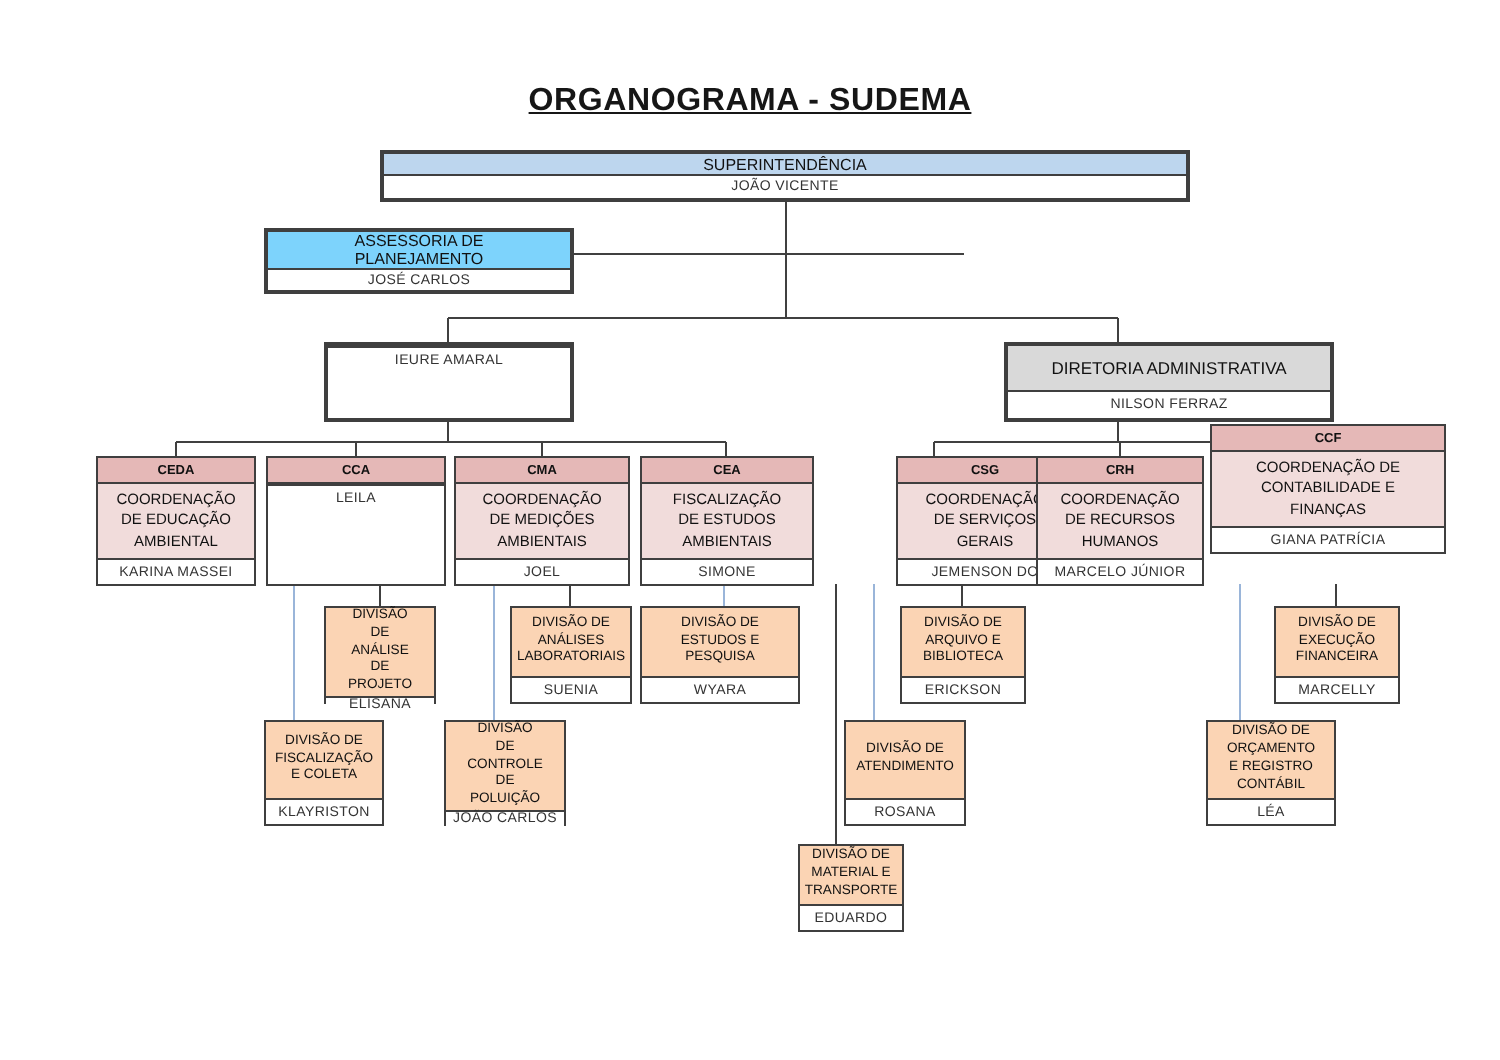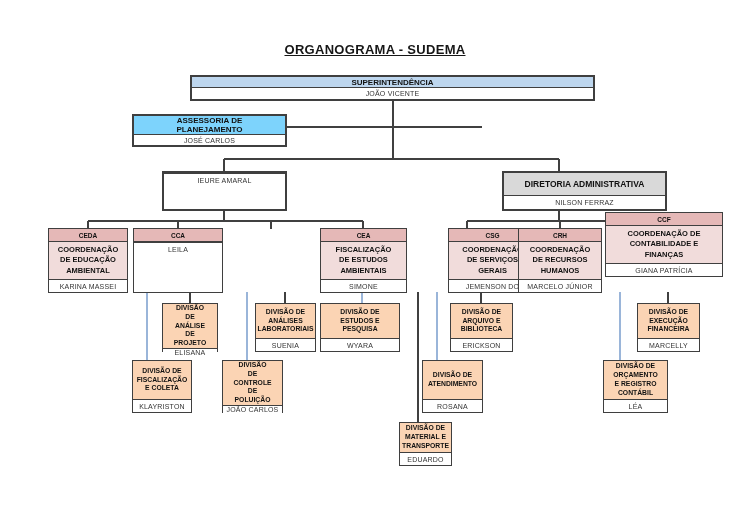--- a/index.html
+++ b/index.html
@@ -1,24 +1,24 @@
 <!DOCTYPE html>
 <html><head>
 <meta charset="utf-8">
 <style>
   html,body{margin:0;padding:0;background:#fff;}
   .canvas{position:relative;width:750px;height:530px;background:#ffffff;
           font-family:"Liberation Sans", sans-serif;overflow:hidden;}
   .chart-title{position:absolute;top:42px;left:0;width:750px;text-align:center;
-          font-size:13px;font-weight:bold;text-decoration:underline;color:#161616;
+          font-size:16px;font-weight:bold;text-decoration:underline;color:#161616;
           letter-spacing:.3px;}
   svg.connectors{position:absolute;left:0;top:0;z-index:1;}
   .node{position:absolute;z-index:2;box-sizing:border-box;border:2px solid #3f3f3f;
         background:#fff;display:flex;flex-direction:column;text-align:center;color:#111;}
-  .hd{flex:1;display:flex;align-items:center;justify-content:center;font-weight:bold;
+  .hd{flex:1;display:flex;align-items:center;justify-content:center;font-weight:normal;
       padding:0 14px;}
   .nm{display:flex;align-items:center;justify-content:center;border-top:1px solid #3f3f3f;
       background:#fff;font-size:7px;color:#333;letter-spacing:.2px;}
   
   .sup .hd{background:#bdd6ee;font-size:8px;}
   .sup .nm{height:11px;}
   .ass .hd{background:#7dd3fc;font-size:8px;}
   .ass .nm{height:13px;}
   .dir .hd{background:#d9d9d9;font-size:8.5px;}
   .dir .nm{height:13px;}
@@ -91,20 +91,25 @@
 
   <div class="node coord" style="left:48px;top:228px;width:80px;height:65px">
     <div class="acr">CEDA</div>
     <div class="hd">COORDENAÇÃO DE EDUCAÇÃO AMBIENTAL</div>
     <div class="nm">KARINA MASSEI</div>
   </div>
   <div class="node coord" style="left:133px;top:228px;width:90px;height:65px">
     <div class="acr">CCA</div>
     <div class="nm">LEILA</div>
   </div>
+  <div class="node coord" style="left:227px;top:228px;width:88px;height:65px">
+    <div class="acr">CMA</div>
+    <div class="hd">COORDENAÇÃO DE MEDIÇÕES AMBIENTAIS</div>
+    <div class="nm">JOEL</div>
+  </div>
   <div class="node coord" style="left:320px;top:228px;width:87px;height:65px">
     <div class="acr">CEA</div>
     <div class="hd">FISCALIZAÇÃO DE ESTUDOS AMBIENTAIS</div>
     <div class="nm">SIMONE</div>
   </div>
   <div class="node coord" style="left:448px;top:228px;width:89px;height:65px">
     <div class="acr">CSG</div>
     <div class="hd">COORDENAÇÃO DE SERVIÇOS GERAIS</div>
     <div class="nm">JEMENSON DO</div>
   </div>

